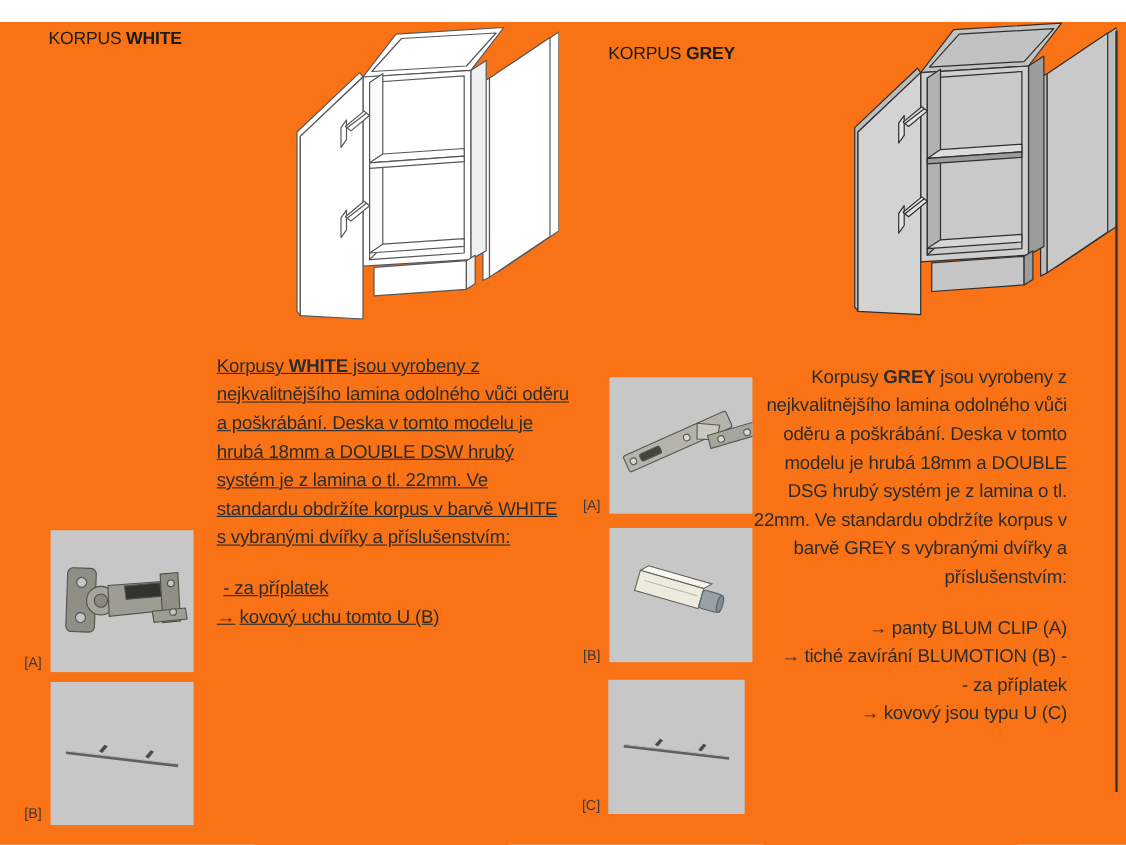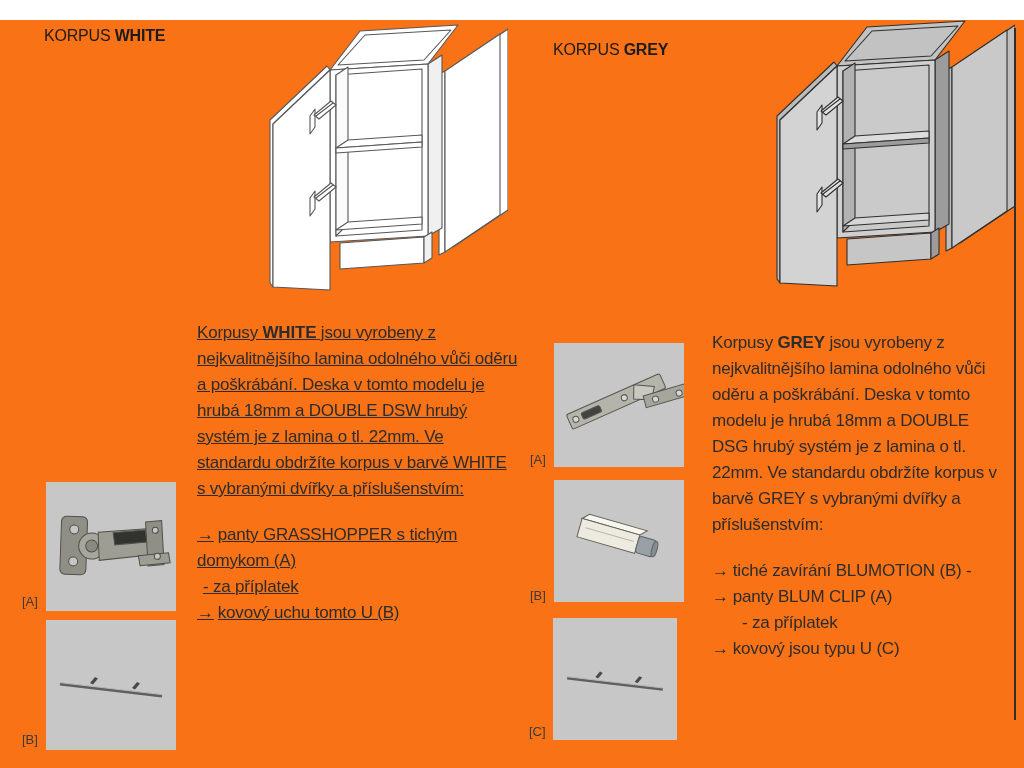--- a/index.html
+++ b/index.html
@@ -124,23 +124,20 @@
         <use href="#handlebar"></use>
       </svg>
   </div>
   <div class="figlabel" style="left:22px;top:712px;">[B]</div>
 
   <div class="tb" style="left:197px;top:300px;width:322px;text-decoration:underline;">
     <div class="para">
       <span>Korpusy </span><span class="b">WHITE</span><span> jsou vyrobeny z nejkvalitnějšího lamina odolného vůči oděru a poškrábání. Deska v tomto modelu je hrubá 18mm a DOUBLE DSW hrubý systém je z lamina o tl. 22mm. Ve standardu obdržíte korpus v barvě WHITE s vybranými dvířky a příslušenstvím:</span>
     </div>
     <div class="bullets">
-      <div class="bl">
-        <span class="pfx">→</span><span>panty GRASSHOPPER s tichým domykom (A)</span>
-      </div>
       <div class="bl indent-sm">
         <span>- za příplatek</span>
       </div>
       <div class="bl">
         <span class="pfx">→</span><span>kovový uchu tomto U (B)</span>
       </div>
     </div>
   </div>
 
   <div class="sec-title" style="left:553px;top:21px;">
@@ -180,30 +177,30 @@
   </div>
   <div class="figlabel" style="left:530px;top:568px;">[B]</div>
 
   <div class="photo" style="left:553px;top:598px;width:124px;height:122px;">
     <svg viewBox="0 0 130 130">
         <use href="#handlebar"></use>
       </svg>
   </div>
   <div class="figlabel" style="left:529px;top:704px;">[C]</div>
 
-  <div class="tb" style="left:712px;top:310px;width:294px;">
+  <div class="tb" style="left:676px;top:310px;width:294px;text-align:right;">
     <div class="para">
       <span>Korpusy </span><span class="b">GREY</span><span> jsou vyrobeny z nejkvalitnějšího lamina odolného vůči oděru a poškrábání. Deska v tomto modelu je hrubá 18mm a DOUBLE DSG hrubý systém je z lamina o tl. 22mm. Ve standardu obdržíte korpus v barvě GREY s vybranými dvířky a příslušenstvím:</span>
     </div>
     <div class="bullets">
       <div class="bl">
+        <span class="pfx">→</span><span>panty BLUM CLIP (A)</span>
+      </div>
+      <div class="bl">
         <span class="pfx">→</span><span>tiché zavírání BLUMOTION (B) -</span>
-      </div>
-      <div class="bl">
-        <span class="pfx">→</span><span>panty BLUM CLIP (A)</span>
       </div>
       <div class="bl indent-lg">
         <span>- za příplatek</span>
       </div>
       <div class="bl">
         <span class="pfx">→</span><span>kovový jsou typu U (C)</span>
       </div>
     </div>
   </div>
 

